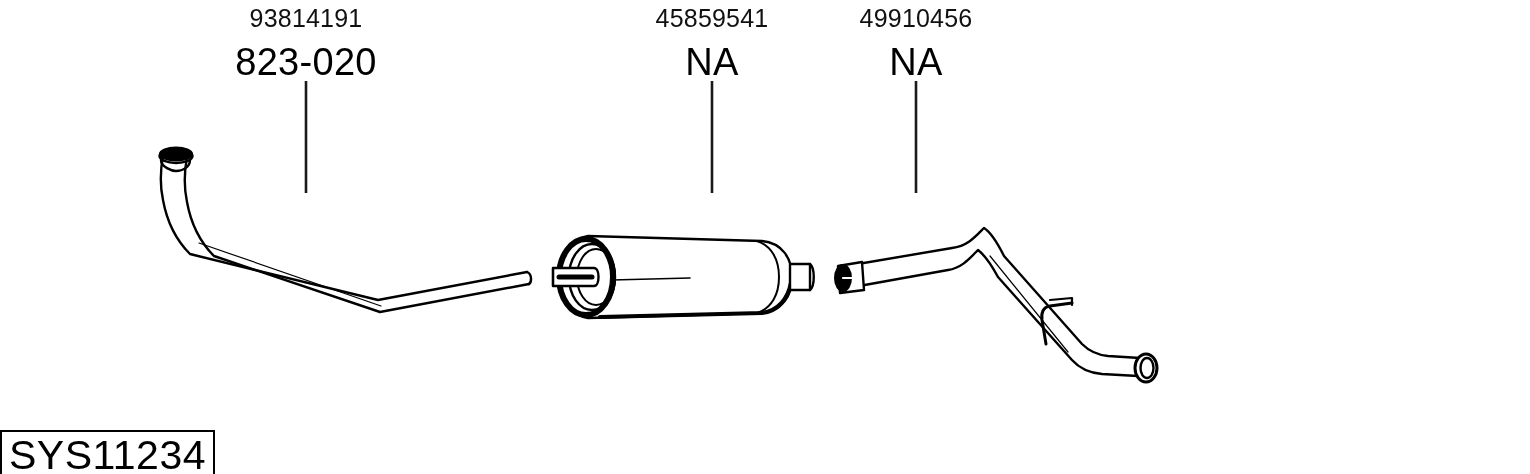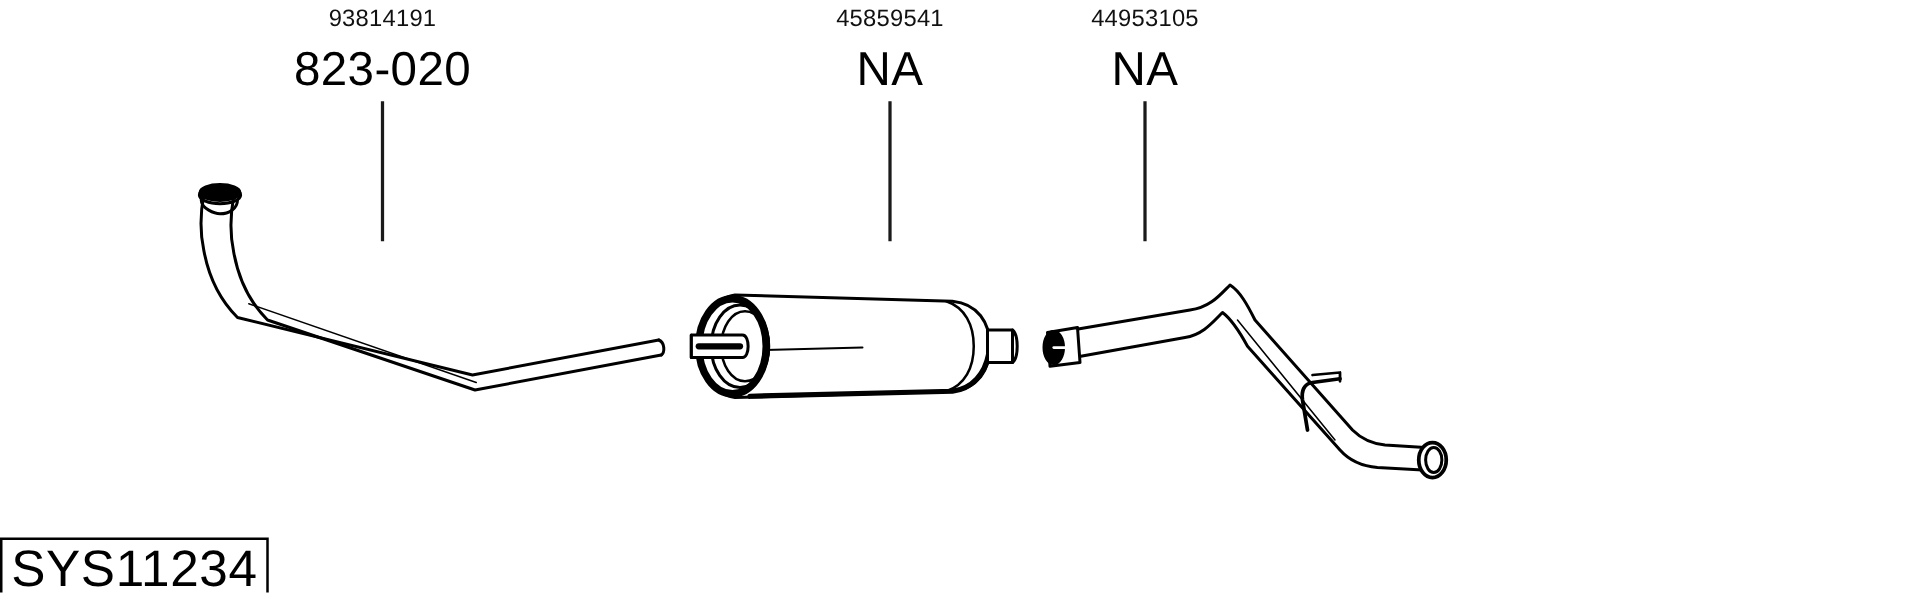--- a/index.html
+++ b/index.html
@@ -31,21 +31,21 @@
     height: 474px;
   }
   
   .label-group {
     position: absolute;
     text-align: center;
     white-space: nowrap;
     line-height: 1;
   }
   .part-number {
-    font-size: 19px;
+    font-size: 25px;
     letter-spacing: 0.2px;
     color: #111111;
   }
   .part-name {
     font-size: 38px;
     letter-spacing: 0.3px;
     color: #000000;
     margin-top: 12px;
   }
   
@@ -169,19 +169,19 @@
     <div class="part-number">93814191</div>
     <div class="part-name">823-020</div>
   </div>
 
   <div class="label-group" id="label-middle-silencer">
     <div class="part-number">45859541</div>
     <div class="part-name">NA</div>
   </div>
 
   <div class="label-group" id="label-tail-pipe">
-    <div class="part-number">44953105</div>
+    <div class="part-number">49910456</div>
     <div class="part-name">NA</div>
   </div>
 
   <div id="system-id-box">SYS11234</div>
 
 </div>
 
 </body></html>

